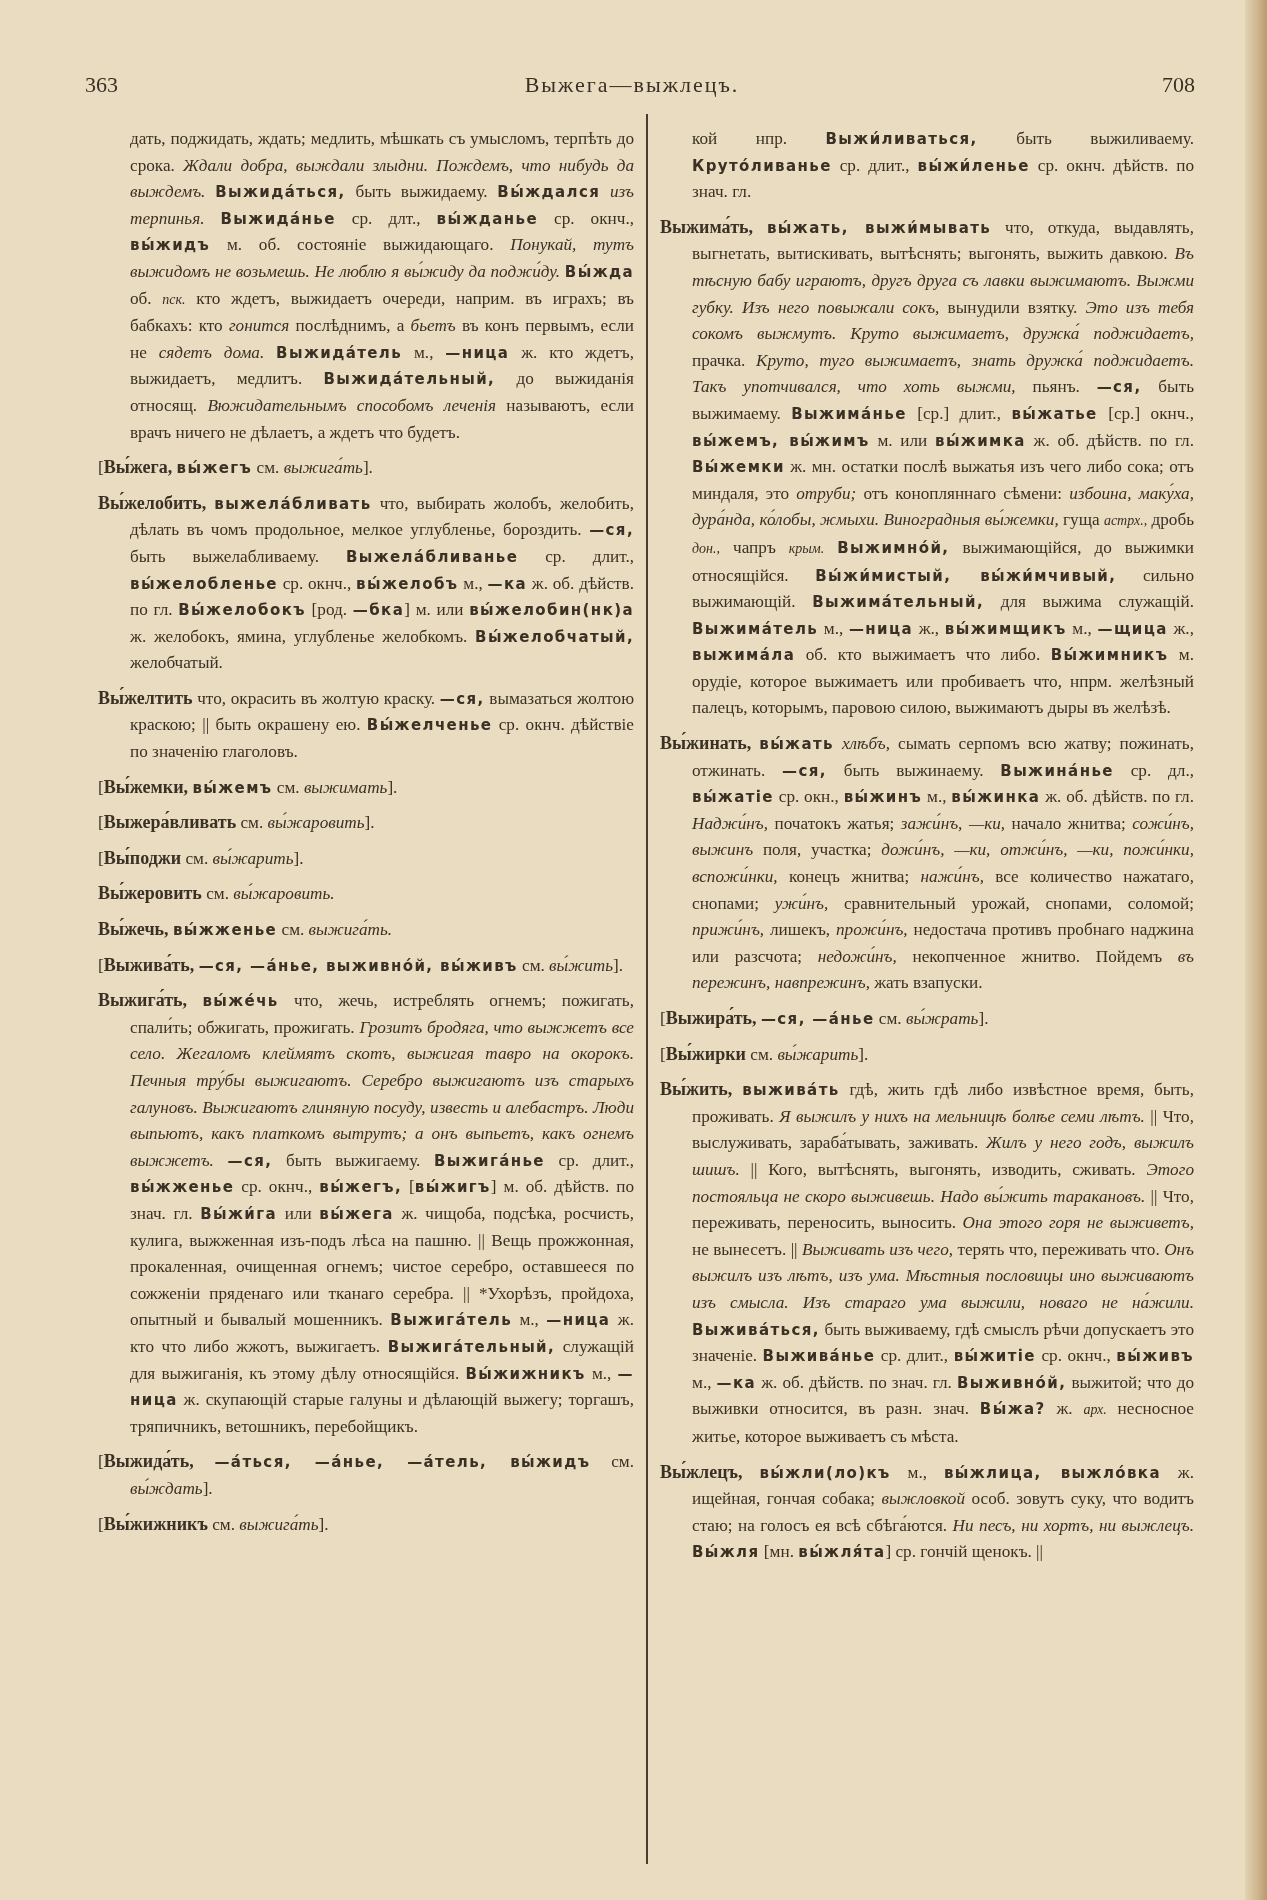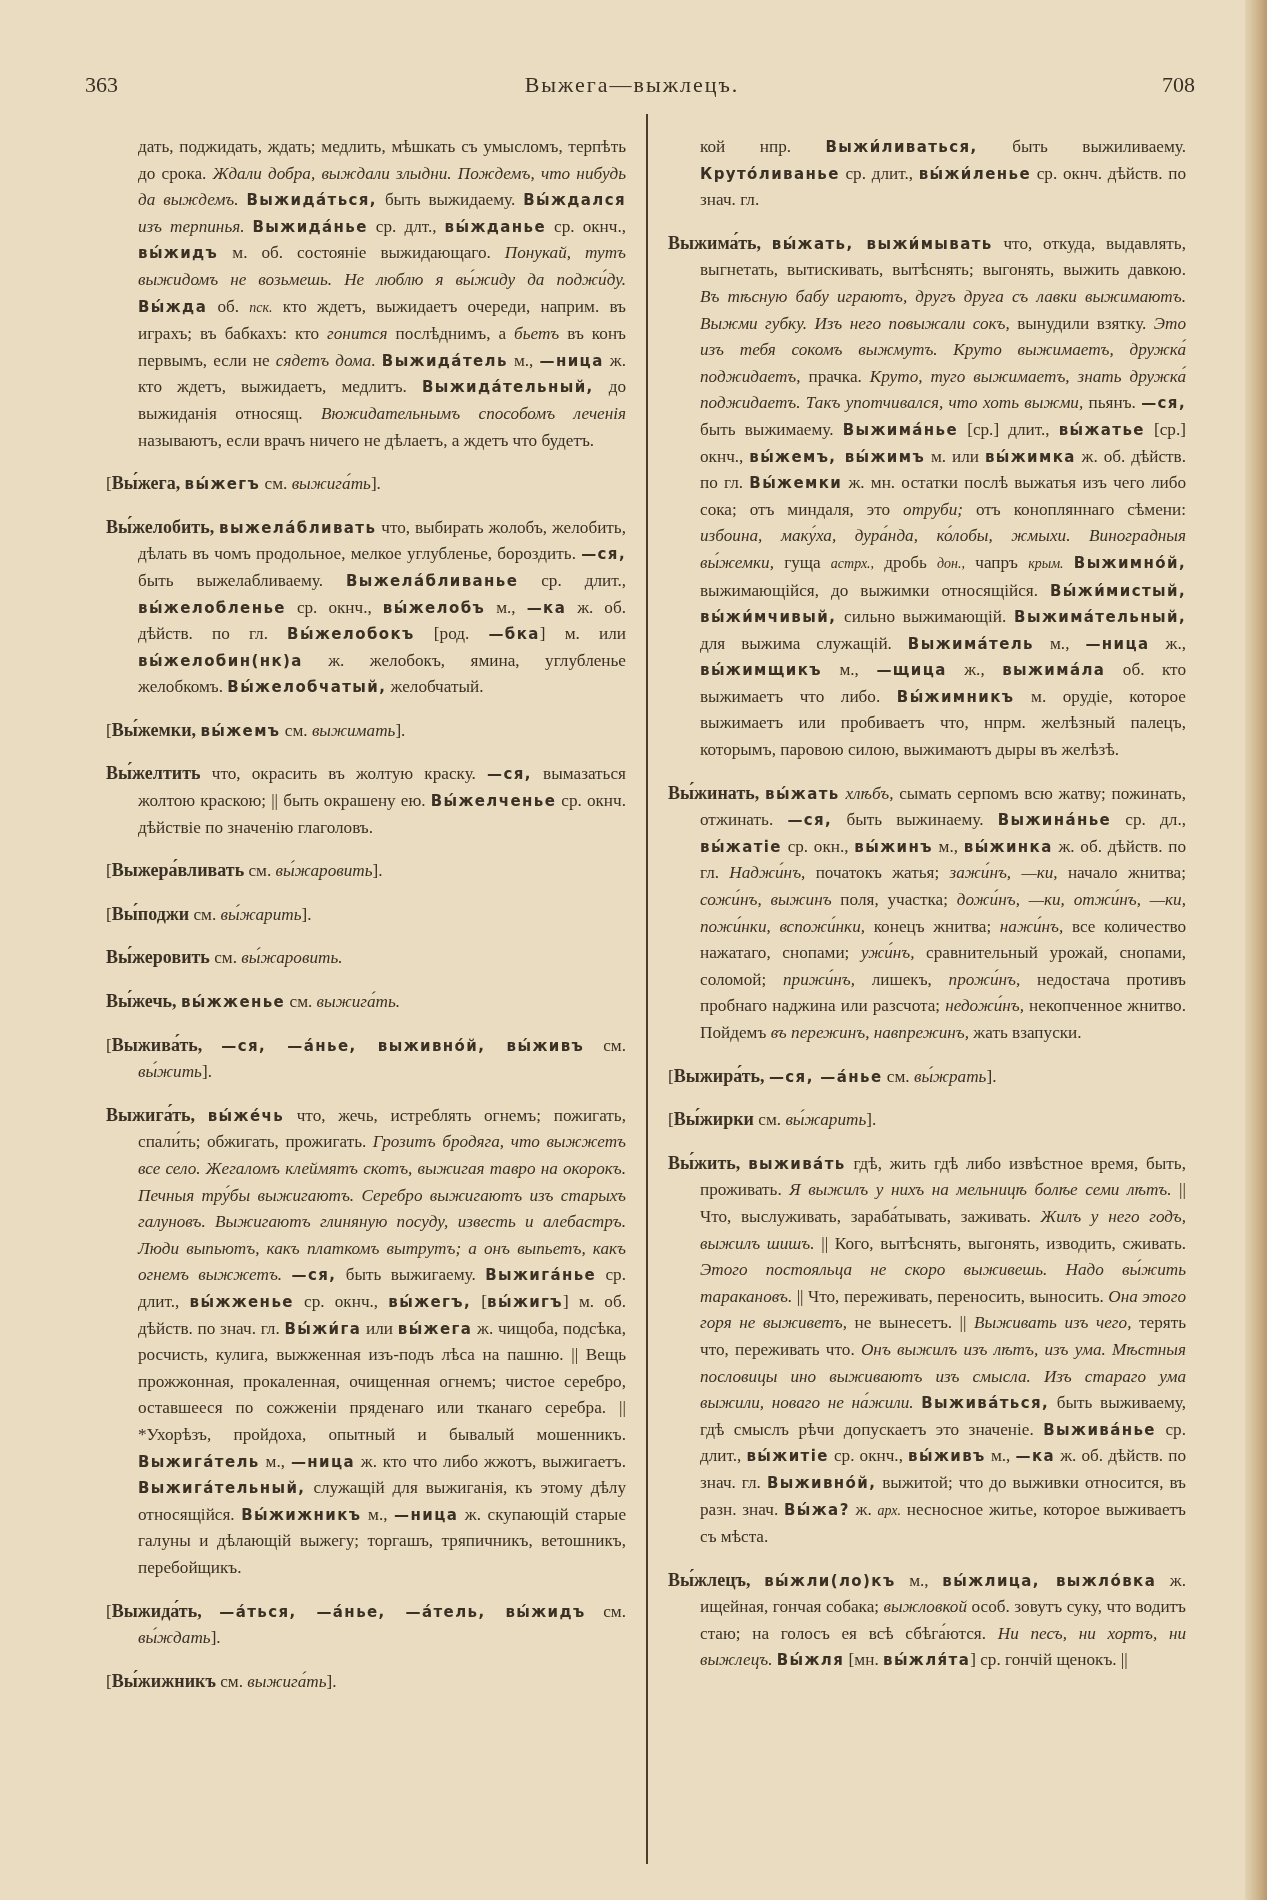--- a/index.html
+++ b/index.html
@@ -27,21 +27,21 @@
     position: absolute; top: 118px;
     font-size: 17.2px; line-height: 26.6px;
     text-align: justify;
   }
   .col-left { left: 90px; width: 552px; }
   .col-right { left: 652px; width: 550px; }
   .divider {
     position: absolute; left: 646px; top: 114px; width: 2px; height: 1750px;
     background: #4a3d2e;
   }
-  .entry { margin: 16px; padding-left: 32px; text-indent: -32px; }
+  .entry { margin: 8px; padding-left: 32px; text-indent: -32px; }
   .entry.cont { padding-left: 32px; text-indent: 0; }
   b.h { font-weight: bold; font-family: "Liberation Serif", serif; font-size: 18px; }
   b.s { font-weight: bold; font-family: "DejaVu Sans", sans-serif; font-size: 15px; letter-spacing: 1.4px; }
   i { font-style: italic; }
   .sm { font-size: 14px; }
 </style>
 </head>
 <body>
 
 <div class="page-edge"></div>
@@ -49,22 +49,22 @@
 <div class="header">
   <span class="pnum-left">363</span>
   <span class="running-title">Выжега—выжлецъ.</span>
   <span class="pnum-right">708</span>
 </div>
 
 <div class="col col-left" id="col-left">
     <p class="entry cont">дать, поджидать, ждать; медлить, мѣшкать съ умысломъ, терпѣть до срока. <i>Ждали добра, выждали злыдни. Пождемъ, что нибудь да выждемъ.</i> <b class="s">Выжида́ться,</b> быть выжидаему. <b class="s">Вы́ждался</b> <i>изъ терпинья.</i> <b class="s">Выжида́нье</b> ср. длт., <b class="s">вы́жданье</b> ср. окнч., <b class="s">вы́жидъ</b> м. об. состояніе выжидающаго. <i>Понукай, тутъ выжидомъ не возьмешь. Не люблю я вы́жиду да поджи́ду.</i> <b class="s">Вы́жда</b> об. <i class="sm">пск.</i> кто ждетъ, выжидаетъ очереди, наприм. въ играхъ; въ бабкахъ: кто <i>гонится</i> послѣднимъ, а <i>бьетъ</i> въ конъ первымъ, если не <i>сядетъ дома.</i> <b class="s">Выжида́тель</b> м., <b class="s">—ница</b> ж. кто ждетъ, выжидаетъ, медлитъ. <b class="s">Выжида́тельный,</b> до выжиданія относящ. <i>Вюжидательнымъ способомъ леченія</i> называютъ, если врачъ ничего не дѣлаетъ, а ждетъ что будетъ.</p>
     <p class="entry">[<b class="h">Вы́жега,</b> <b class="s">вы́жегъ</b> см. <i>выжига́ть</i>].</p>
     <p class="entry"><b class="h">Вы́желобить,</b> <b class="s">выжела́бливать</b> что, выбирать жолобъ, желобить, дѣлать въ чомъ продольное, мелкое углубленье, бороздить. <b class="s">—ся,</b> быть выжелабливаему. <b class="s">Выжела́бливанье</b> ср. длит., <b class="s">вы́желобленье</b> ср. окнч., <b class="s">вы́желобъ</b> м., <b class="s">—ка</b> ж. об. дѣйств. по гл. <b class="s">Вы́желобокъ</b> [род. <b class="s">—бка</b>] м. или <b class="s">вы́желобин(нк)а</b> ж. желобокъ, ямина, углубленье желобкомъ. <b class="s">Вы́желобчатый,</b> желобчатый.</p>
+    <p class="entry"><b class="h">Вы́желтить</b> что, окрасить въ жолтую краску. <b class="s">—ся,</b> вымазаться жолтою краскою; || быть окрашену ею. <b class="s">Вы́желченье</b> ср. окнч. дѣйствіе по значенію глаголовъ.</p>
     <p class="entry">[<b class="h">Вы́жемки,</b> <b class="s">вы́жемъ</b> см. <i>выжимать</i>].</p>
-    <p class="entry"><b class="h">Вы́желтить</b> что, окрасить въ жолтую краску. <b class="s">—ся,</b> вымазаться жолтою краскою; || быть окрашену ею. <b class="s">Вы́желченье</b> ср. окнч. дѣйствіе по значенію глаголовъ.</p>
     <p class="entry">[<b class="h">Выжера́вливать</b> см. <i>вы́жаровить</i>].</p>
     <p class="entry">[<b class="h">Вы́поджи</b> см. <i>вы́жарить</i>].</p>
     <p class="entry"><b class="h">Вы́жеровить</b> см. <i>вы́жаровить.</i></p>
     <p class="entry"><b class="h">Вы́жечь,</b> <b class="s">вы́жженье</b> см. <i>выжига́ть.</i></p>
     <p class="entry">[<b class="h">Выжива́ть,</b> <b class="s">—ся, —а́нье, выживно́й, вы́живъ</b> см. <i>вы́жить</i>].</p>
     <p class="entry"><b class="h">Выжига́ть,</b> <b class="s">вы́же́чь</b> что, жечь, истреблять огнемъ; пожигать, спали́ть; обжигать, прожигать. <i>Грозитъ бродяга, что выжжетъ все село. Жегаломъ клеймятъ скотъ, выжигая тавро на окорокъ. Печныя тру́бы выжигаютъ. Серебро выжигаютъ изъ старыхъ галуновъ. Выжигаютъ глиняную посуду, известь и алебастръ. Люди выпьютъ, какъ платкомъ вытрутъ; а онъ выпьетъ, какъ огнемъ выжжетъ.</i> <b class="s">—ся,</b> быть выжигаему. <b class="s">Выжига́нье</b> ср. длит., <b class="s">вы́жженье</b> ср. окнч., <b class="s">вы́жегъ,</b> [<b class="s">вы́жигъ</b>] м. об. дѣйств. по знач. гл. <b class="s">Вы́жи́га</b> или <b class="s">вы́жега</b> ж. чищоба, подсѣка, росчисть, кулига, выжженная изъ-подъ лѣса на пашню. || Вещь прожжонная, прокаленная, очищенная огнемъ; чистое серебро, оставшееся по сожженіи пряденаго или тканаго серебра. || *Ухорѣзъ, пройдоха, опытный и бывалый мошенникъ. <b class="s">Выжига́тель</b> м., <b class="s">—ница</b> ж. кто что либо жжотъ, выжигаетъ. <b class="s">Выжига́тельный,</b> служащій для выжиганія, къ этому дѣлу относящійся. <b class="s">Вы́жижникъ</b> м., <b class="s">—ница</b> ж. скупающій старые галуны и дѣлающій выжегу; торгашъ, тряпичникъ, ветошникъ, перебойщикъ.</p>
     <p class="entry">[<b class="h">Выжида́ть,</b> <b class="s">—а́ться, —а́нье, —а́тель, вы́жидъ</b> см. <i>вы́ждать</i>].</p>
     <p class="entry">[<b class="h">Вы́жижникъ</b> см. <i>выжига́ть</i>].</p>
   </div>
 <div class="divider"></div>

